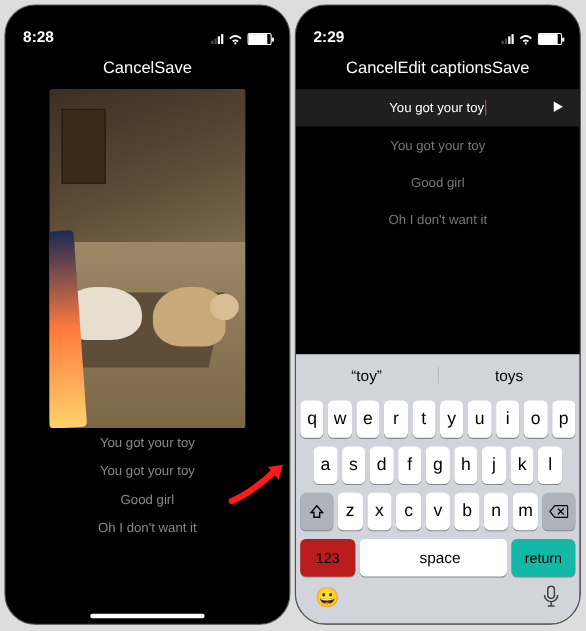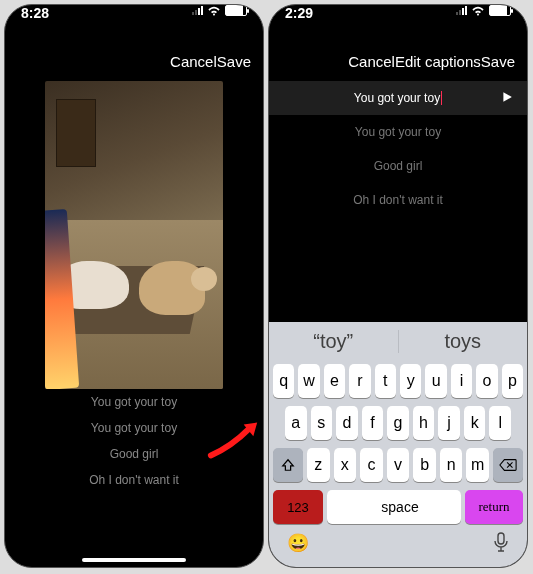--- a/index.html
+++ b/index.html
@@ -1,31 +1,31 @@
 <!DOCTYPE html>
 <html><head>
 <meta charset="utf-8">
 <style>
   * { box-sizing: border-box; margin: 0; padding: 0; font-family: -apple-system, Helvetica, Arial, sans-serif; }
   body { background: #ddd; width: 533px; height: 574px; overflow: hidden; position: relative; }
   .phones { display: flex; gap: 4px; padding: 4px; }
   .phone { width: 260px; height: 564px; background: #000; border-radius: 28px; overflow: hidden; display: flex; flex-direction: column; position: relative; border: 1px solid #555; }
-  .status { height: 36px; display: flex; align-items: flex-start; padding: 0 16px; justify-content: space-between; color: #fff; font-size: 14px; font-weight: 600; }
+  .status { height: 36px; display: flex; align-items: flex-end; padding: 0 16px; justify-content: space-between; color: #fff; font-size: 14px; font-weight: 600; }
   .status .right { display: flex; align-items: center; gap: 4px; }
   .sig { display: inline-flex; gap: 1px; align-items: flex-end; }
   .sig span { width: 2px; background: #fff; display: inline-block; }
   .sig span:nth-child(1){height:3px;opacity:.3}
   .sig span:nth-child(2){height:5px;opacity:.3}
   .sig span:nth-child(3){height:7px}
   .sig span:nth-child(4){height:9px}
   .wifi { width:14px; height:10px; }
   .batt { width:22px; height:11px; border:1px solid #fff; border-radius:2px; position:relative; }
   .batt::after { content:""; position:absolute; right:-3px; top:3px; width:2px; height:4px; background:#fff; border-radius:1px; }
   .batt i { display:block; height:100%; width:85%; background:#fff; }
-  .nav { height: 40px; display: flex; align-items: center; justify-content: flex-end; padding: 0 12px; color:#fff; font-size:15px; }
+  .nav { height: 40px; display: flex; align-items: center; justify-content: center; padding: 0 12px; color:#fff; font-size:15px; }
   .nav .center { font-weight:400; }
   .vid { flex: 0 0 auto; height: 308px; margin: 0 40px; border-radius:2px; background: linear-gradient(160deg,#3b2f22 0%,#5a4a36 30%,#7a6a4f 55%,#8c7c63 70%,#6b5c47 100%); position:relative; overflow:hidden; }
   
   .vid .floor { position:absolute; bottom:0; left:0; right:0; height:55%; background:linear-gradient(180deg,#9c8866 0%,#7a6748 100%); }
   .vid .rug { position:absolute; bottom:18%; left:15%; width:70%; height:22%; background:#5e4d38; transform:skewX(-12deg); }
   .vid .dog1 { position:absolute; bottom:26%; left:8%; width:70px; height:48px; background:#e8ded0; border-radius:40% 50% 40% 30%; }
   .vid .dog2 { position:absolute; bottom:24%; right:10%; width:66px; height:54px; background:#c9a97a; border-radius:50% 40% 30% 40%; }
   .vid .dog2::after{content:"";position:absolute;top:6px;right:-12px;width:26px;height:24px;background:#d9be95;border-radius:50%;}
   .vid .phoneedge { position:absolute; left:-6px; bottom:0; width:34px; height:58%; background:linear-gradient(180deg,#1a2a55,#ff7a3d,#ffd36b); border-radius:4px; transform:rotate(-4deg); }
   .vid .cabinet { position:absolute; top:6%; left:6%; width:40px; height:68px; background:#3a2a18; border:1px solid #23190e; }
@@ -37,31 +37,31 @@
 
   
   .caption-rows { display:flex; flex-direction:column; }
   .caprow { height:34px; display:flex; align-items:center; justify-content:center; color:#777; font-size:12px; position:relative; }
   .caprow.sel { background:#1f1f1f; color:#fff; font-weight:500; }
   .caprow.sel .play { position:absolute; right:14px; }
   .cursor { display:inline-block; width:1px; height:14px; background:#ff2d55; margin-left:1px; vertical-align:middle; }
 
   .kbwrap { margin-top:auto; background:#d1d4da; }
   .suggest { display:flex; height:38px; align-items:center; }
-  .suggest div { flex:1; text-align:center; font-size:20px; color:#404040; border-right:1px solid #b9bcc2; }
+  .suggest div { flex:1; text-align:center; font-size:14px; color:#000000; border-right:1px solid #b9bcc2; }
   .suggest div:last-child{border:none;}
   .krow { display:flex; gap:4px; padding:4px 4px; justify-content:center; }
   .key { background:#fff; border-radius:5px; height:34px; flex:1; display:flex; align-items:center; justify-content:center; font-size:16px; color:#000; box-shadow:0 1px 0 #888; }
   .key.mod { background:#adb3bd; font-size:13px; }
   .krow.r2 { padding-left:16px; padding-right:16px; }
   .krow.r3 .key.mod { flex:0 0 30px; }
   .krow.r4 { padding-bottom:4px; }
   .krow.r4 .key.num { flex:0 0 50px; background:#b91c1c; font-size:13px; }
   .krow.r4 .key.space { flex:1; font-size:14px;padding-left:12px; }
-  .krow.r4 .key.ret { flex:0 0 58px; background:#d946ef; font-size:13px;font-family:Liberation Serif, serif; }
+  .krow.r4 .key.ret { flex:0 0 58px; background:#14b8a6; font-size:13px; }
   .kbottom { display:flex; justify-content:space-between; padding:4px 18px 10px; }
   .kbottom span { font-size:18px; color:#444; }
 
   
   .arrow { position:absolute; left:205px; top:420px; width:58px; height:40px; pointer-events:none; }
   .arrow svg { width:100%; height:100%; }
 </style>
 </head>
 <body>
 

